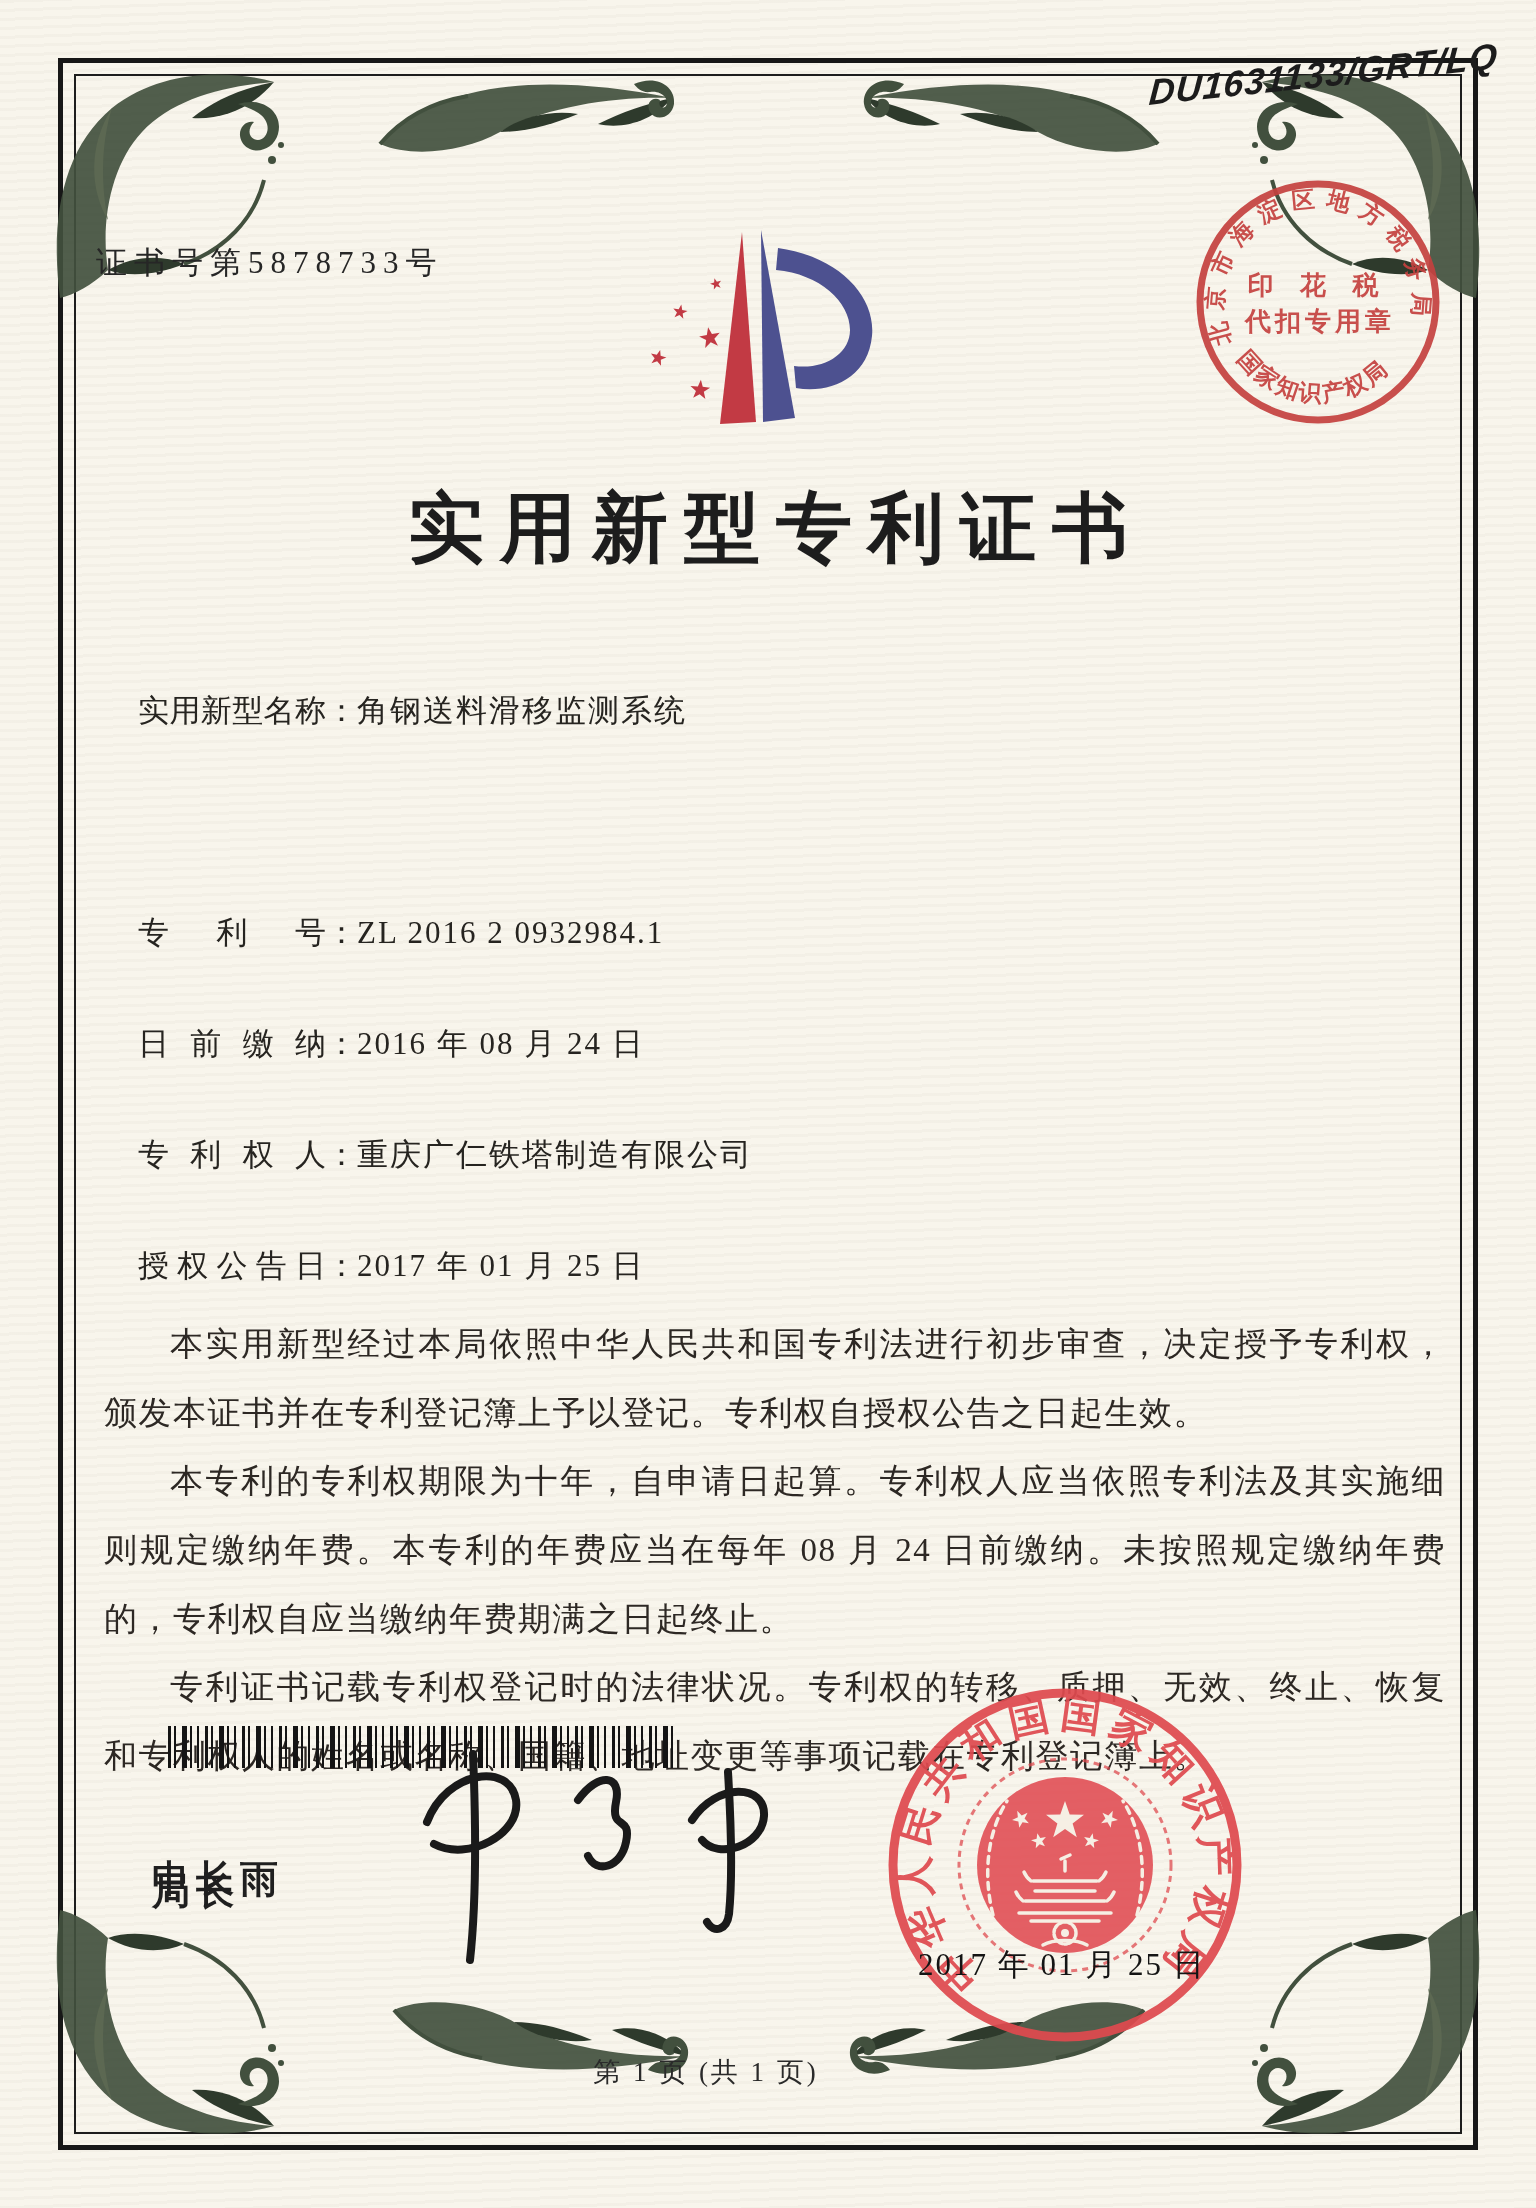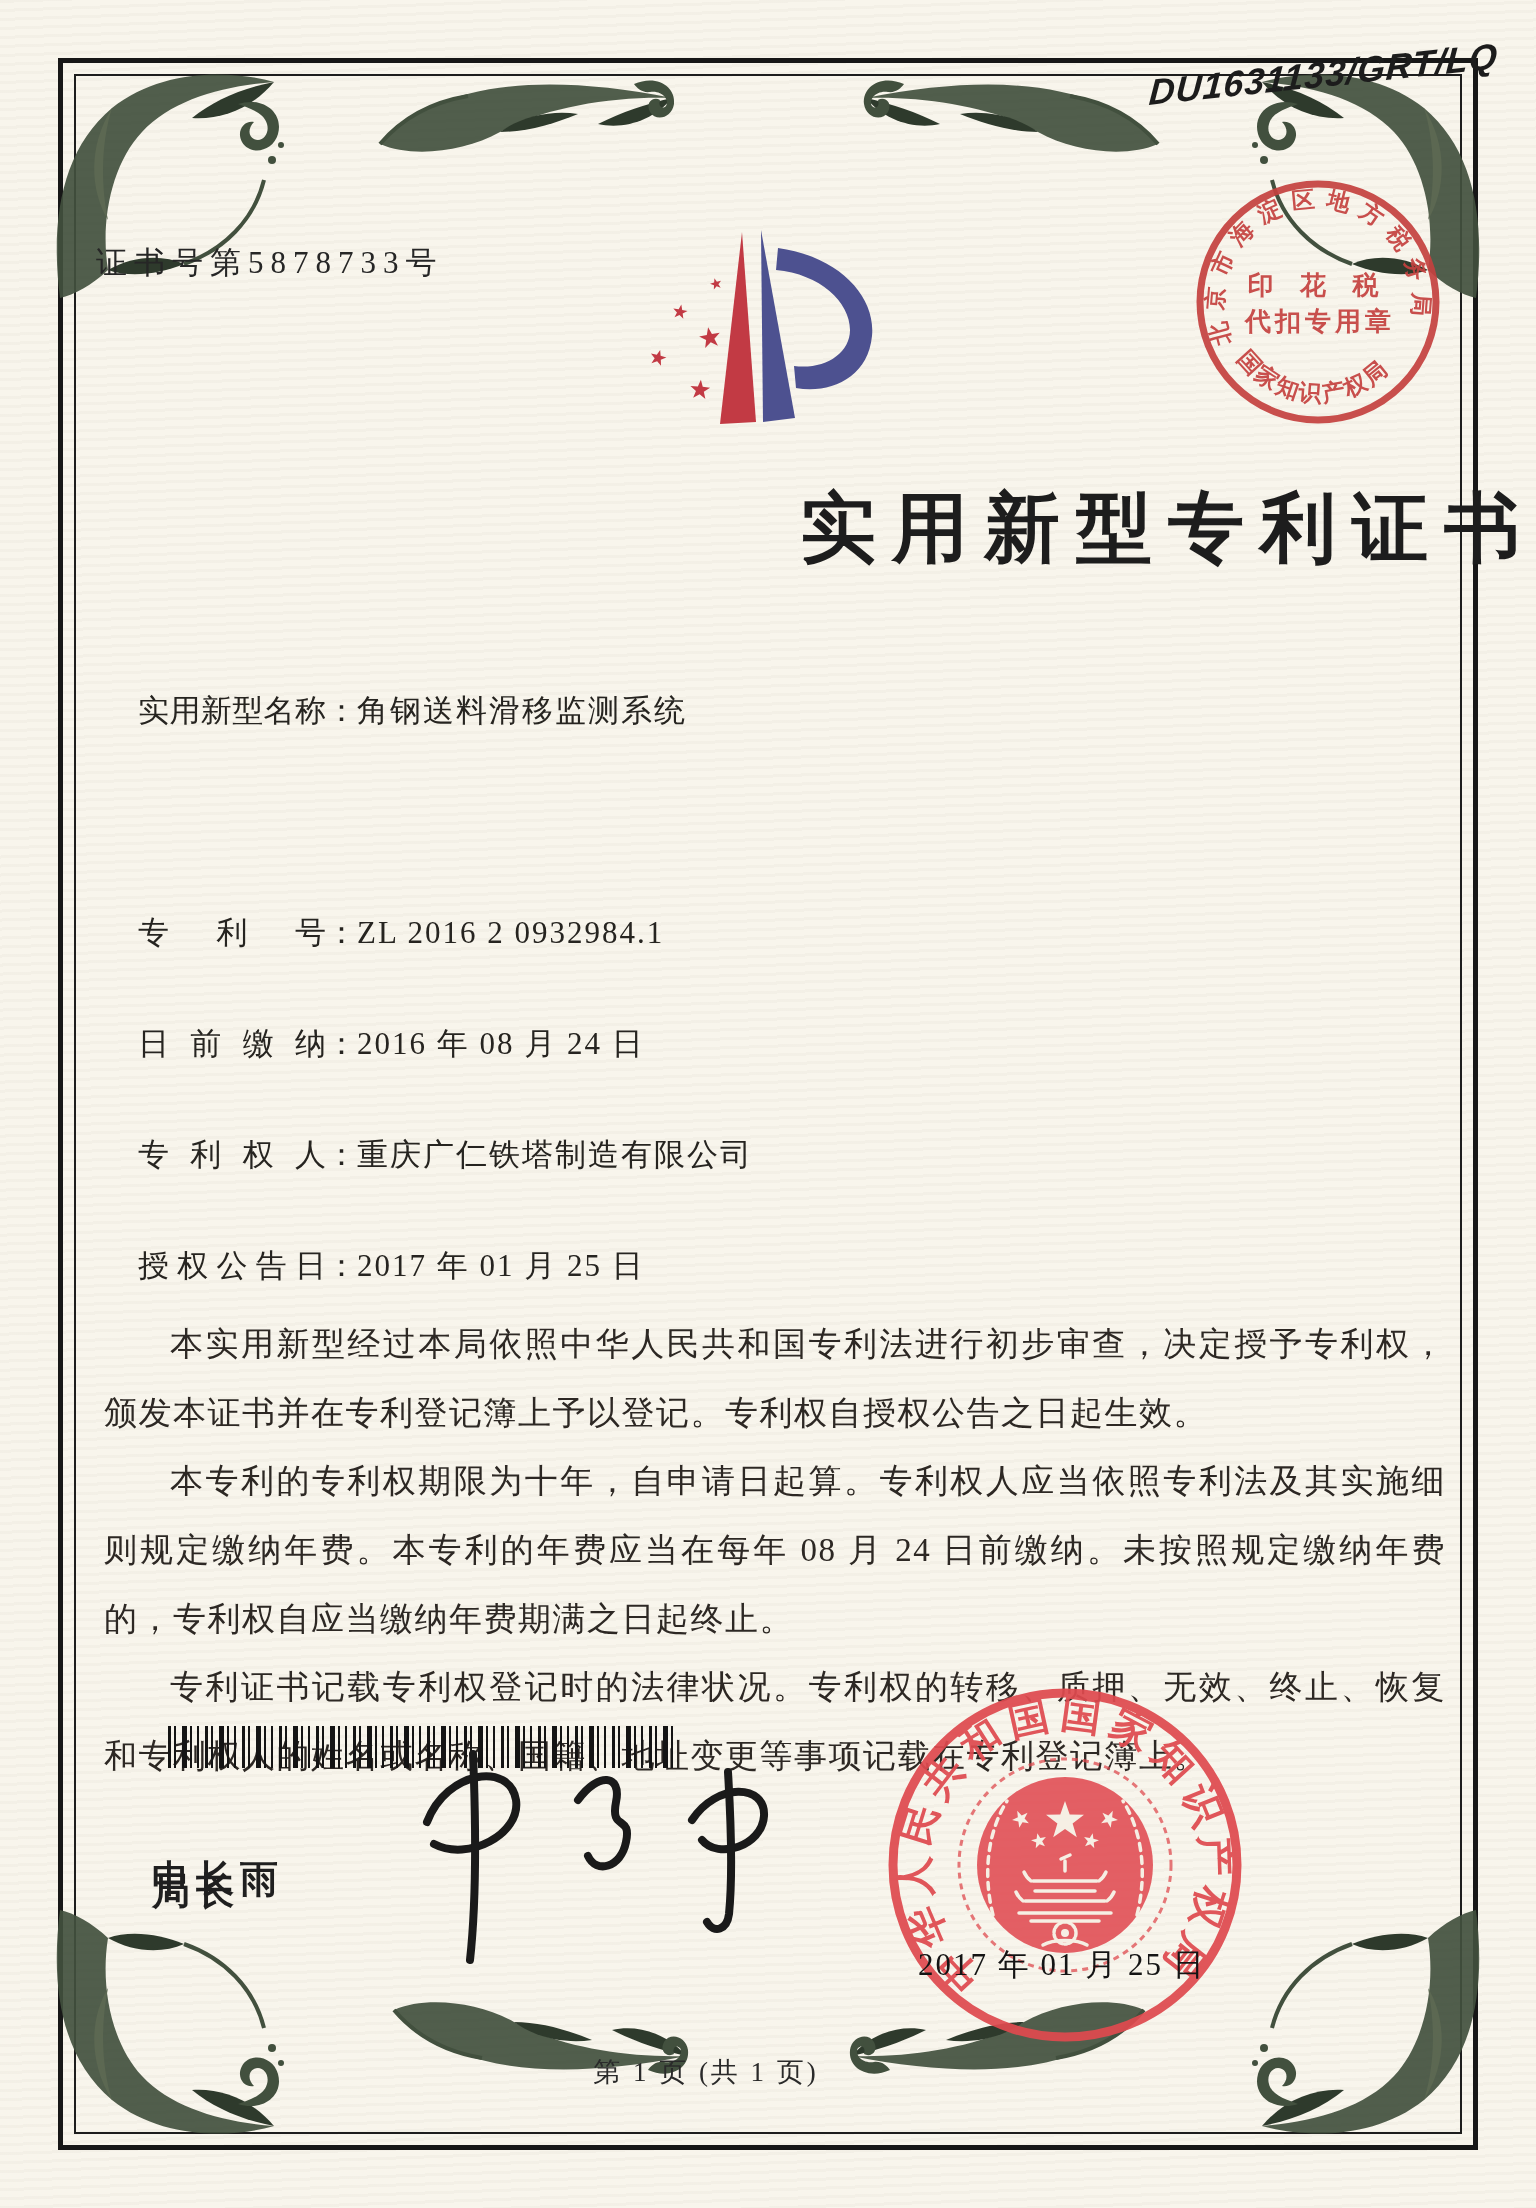--- a/index.html
+++ b/index.html
@@ -23,21 +23,21 @@
     font-family:"Liberation Sans","DejaVu Sans",sans-serif;
     font-style:italic;font-weight:700;font-size:36px;color:#1c1c1c;
     transform:rotate(-6deg) skewX(-10deg);letter-spacing:1px;white-space:nowrap;
   }
   .certno{
     position:absolute;left:96px;top:242px;
     font-size:31px;letter-spacing:7px;color:#262626;white-space:nowrap;
   }
   .doc-title{
     position:absolute;left:0;top:478px;width:100%;
-    text-align:right;font-size:76px;font-weight:700;color:#1d1d1d;
+    text-align:center;font-size:76px;font-weight:700;color:#1d1d1d;
     letter-spacing:16px;text-indent:16px;
   }
   .field-row{position:absolute;left:104px;font-size:31px;color:#262420;white-space:nowrap;margin-left:34px;}
   .flabel{display:inline-block;width:188px;text-align:justify;text-align-last:justify;vertical-align:top;}
   .fsep{display:inline-block;}
   .fvalue{letter-spacing:2px;}
   .bodytext{
     position:absolute;left:104px;top:1310px;width:1342px;
     font-size:33px;line-height:2.08;letter-spacing:1.5px;
     text-align:justify;color:#2d2824;

